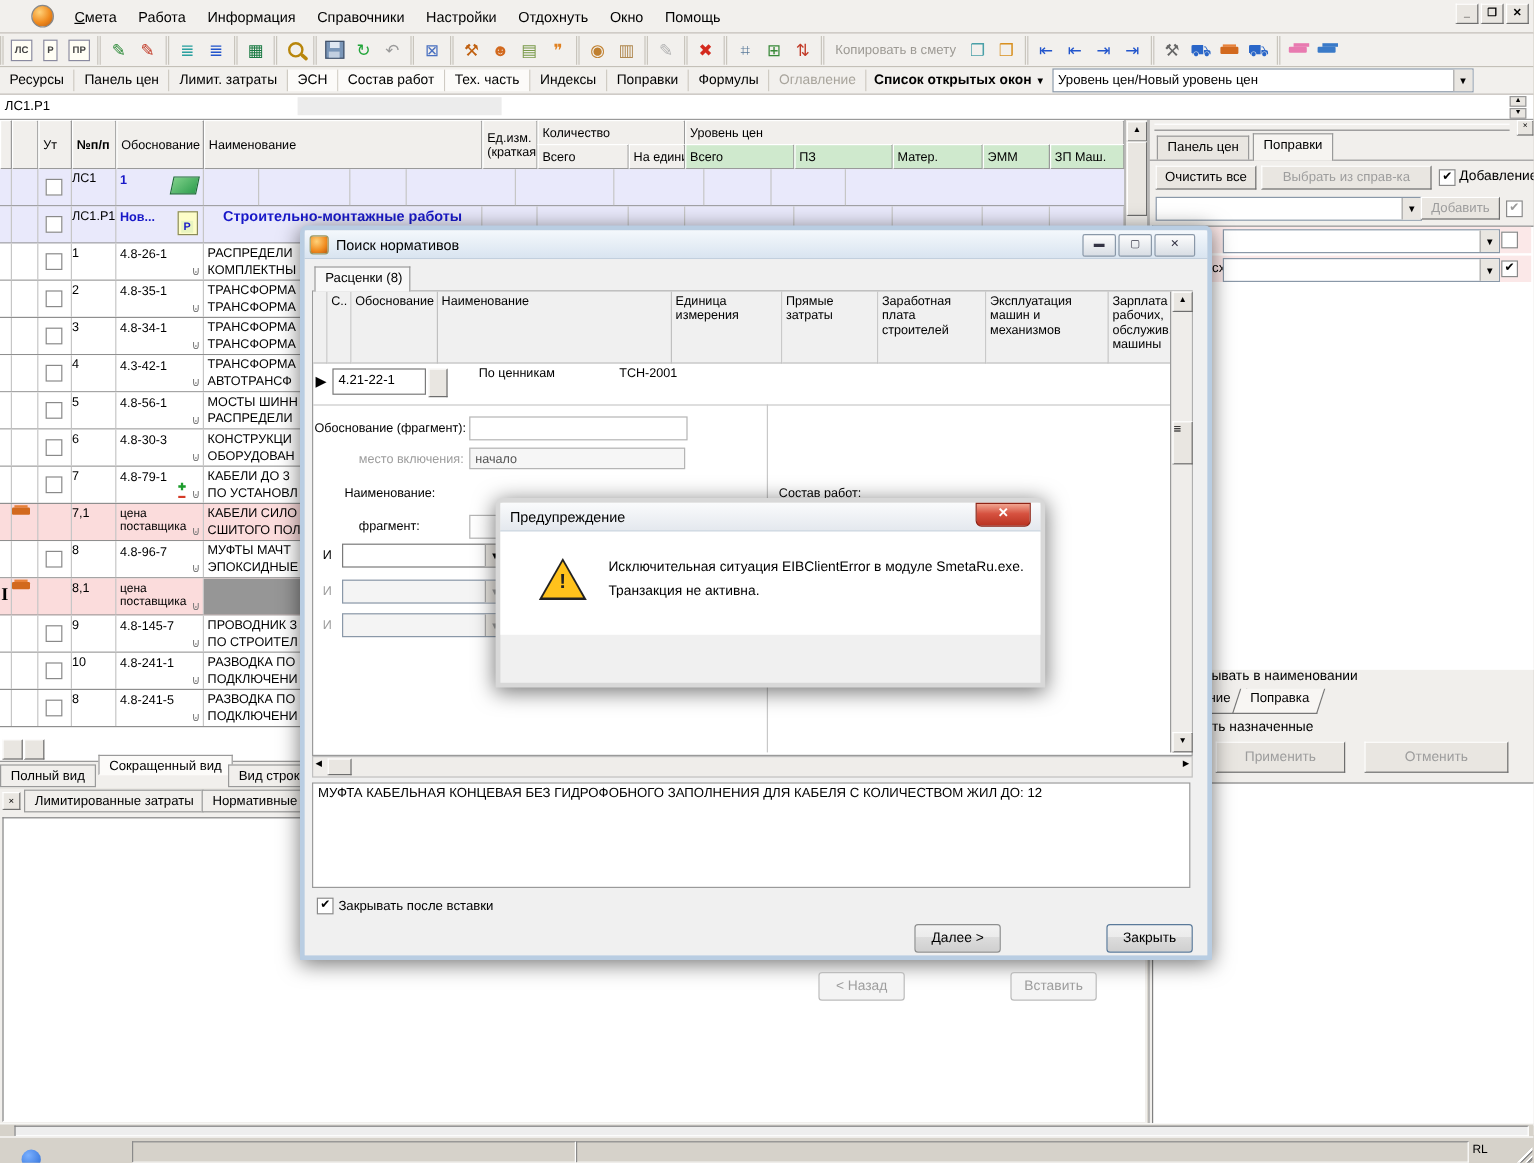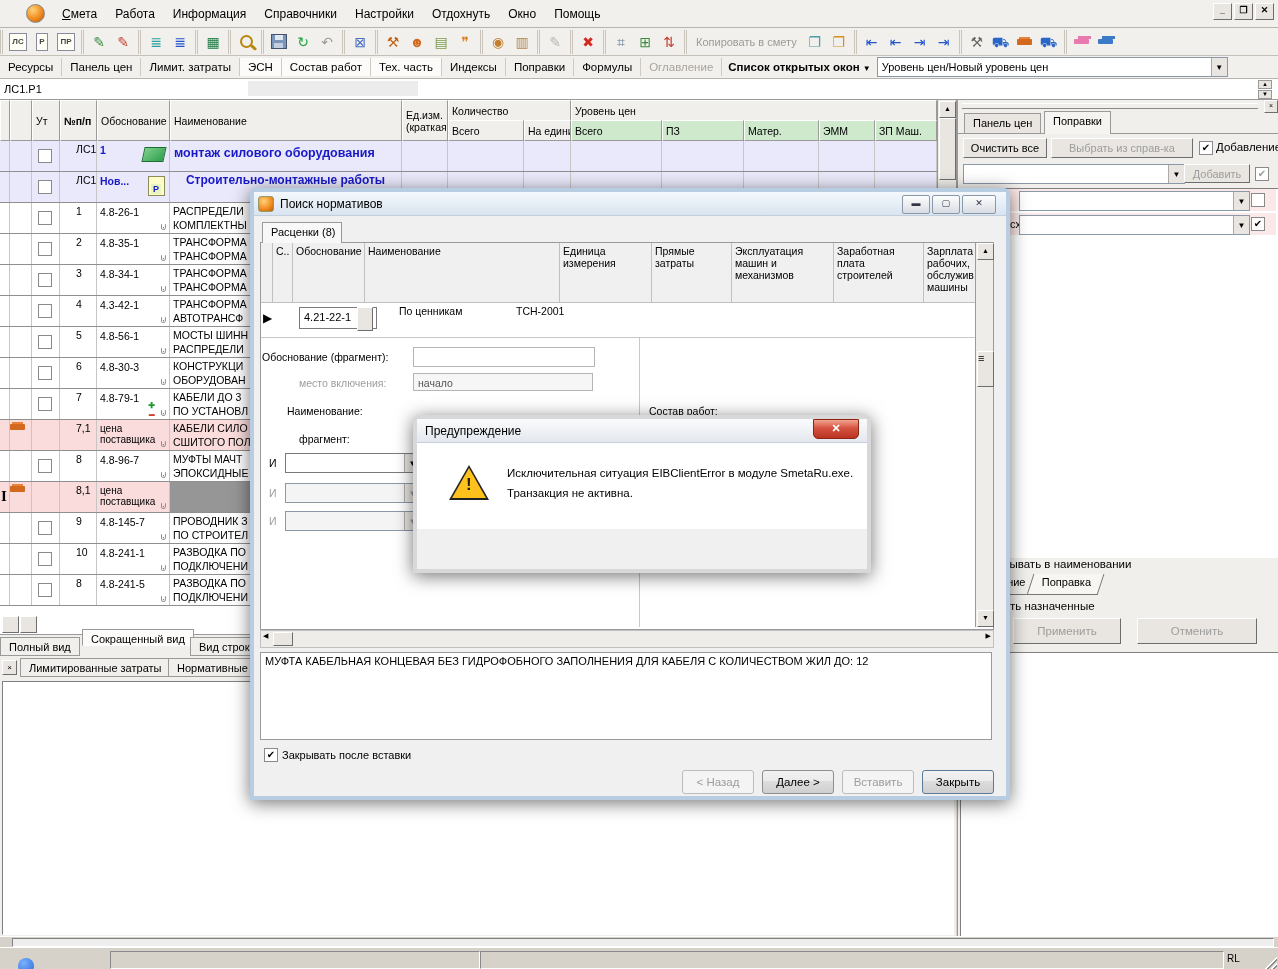--- a/index.html
+++ b/index.html
@@ -49,21 +49,21 @@
   .ghead{position:absolute;background:#f1efec;border:1px solid #9a9a9a;border-top-color:#fff;border-left-color:#fff;box-sizing:border-box;font-size:10.5px;display:flex;align-items:center;padding-left:3px;overflow:hidden;white-space:nowrap;}
   .ghead.green{background:#cfe9cd;}
   #grows{position:absolute;left:0;top:41px;width:937px;}
   .grow{display:flex;border-bottom:1px solid #8f8f8f;height:30px;background:#fff;position:relative;}
   .grow.group,.grow.group2{background:#e9e9fb;}
   .grow.vendor{background:#fbdcdc;}
   .gc{border-right:1px solid #c6c6c6;box-sizing:border-box;position:relative;overflow:hidden;flex:none;}
   .cb{width:12px;height:12px;background:#fff;border:1px solid #8a8a8a;display:inline-block;}
   .cb.on::before{content:'✔';font-size:10px;line-height:11px;display:block;text-align:center;}
   .cb.dim::before{color:#9a9a9a;}
-  .numtx{position:absolute;left:16px;top:2px;font-size:10.5px;}
+  .numtx{position:absolute;left:0;top:2px;font-size:10.5px;}
   .blue{color:#1818c8;font-weight:bold;}
   .codetx{position:absolute;left:3px;top:3px;font-size:10.5px;}
   .clip{position:absolute;right:2px;bottom:1px;color:#7a7a7a;font-size:10px;}
   .plusminus{position:absolute;right:14px;bottom:1px;font-size:8px;color:#1c9c2c;font-weight:bold;line-height:8px;text-align:center;}
   .plusminus::after{content:'▬';display:block;color:#d43c28;font-size:6px;}
   .namebig{font-size:12.5px;font-weight:bold;color:#1818c8;padding:5px 0 0 4px;}
   .namesub{font-size:12px;font-weight:bold;color:#1818c8;text-align:center;line-height:14px;padding-top:1px;}
   .nameitem{font-size:10.5px;line-height:14px;padding:1px 0 0 3px;text-transform:uppercase;white-space:nowrap;}
   .i-book{position:absolute;right:4px;top:6px;width:20px;height:13px;background:linear-gradient(135deg,#7ed089,#2f9e4f);border:1px solid #1d6e35;transform:skewX(-12deg);}
   .i-docp{position:absolute;right:4px;top:4px;width:15px;height:18px;background:#fdfdc8;border:1px solid #8a8a5a;}
@@ -76,25 +76,25 @@
   
   .vtab{position:absolute;height:19px;padding:3px 8px 0;font-size:11px;background:#f1efec;border:1px solid #9a9a9a;box-sizing:border-box;}
   .vtab.on{background:#fcfbf9;border-bottom-color:#fcfbf9;height:22px;top:-2px;position:relative;}
   
   .aero{border:4px solid #b9cde2;border-radius:6px 6px 0 0;box-shadow:0 3px 18px rgba(0,0,0,.55);background:#f0f0f0;}
   .aerotitle{height:23px;background:linear-gradient(#f4f8fc,#d9e4f0);display:flex;align-items:center;font-size:12px;border-bottom:1px solid #c2cfdd;}
   .dlgico{width:14px;height:14px;border-radius:3px;background:radial-gradient(circle at 35% 30%,#ffd27a,#f08a1d 60%,#b85a10);border:1px solid #996;margin:0 6px 0 4px;}
   .aerobtn{width:26px;height:17px;background:linear-gradient(#fdfdfd,#d8dde4);border:1px solid #8a98a8;border-radius:2px;font-size:9px;line-height:15px;text-align:center;color:#334;}
   .redx{width:44px;height:18px;background:linear-gradient(#f1a590,#d65240 45%,#b93322);border:1px solid #8e2315;border-radius:0 0 5px 5px;color:#fff;font-weight:bold;font-size:11px;text-align:center;line-height:16px;}
   .w7btn{background:linear-gradient(#f2f2f2,#ebebeb 45%,#dddddd 45%,#cfcfcf);border:1px solid #8e8f8f;border-radius:3px;font-size:11.5px;text-align:center;}
-  .w7btn.dis{background:#f4f4f4;border-color:#bcbcbc;color:#9d9d9d;}
+  .w7btn.dis{background:#f4f4f4;border-color:#bcbcbc;color:#9d9d9d;margin-top:40px;}
   .sdh{border:1px solid #c0c0c0;border-left:none;border-top:none;background:#f0f0f0;box-sizing:border-box;font-size:10.5px;padding:2px 3px;overflow:hidden;}
   .formlbl{font-size:10.5px;white-space:nowrap;}
   .dis-t{color:#9d9d9d;}
-  .inbox{background:#fff;border:1px solid #b5b5b5;margin-left:22px;}
+  .inbox{background:#fff;border:1px solid #b5b5b5;}
   .warn-tri{width:0;height:0;border-left:20px solid transparent;border-right:20px solid transparent;border-bottom:35px solid #222;position:relative;}
   .warn-tri::before{content:'';position:absolute;left:-17px;top:3px;border-left:17px solid transparent;border-right:17px solid transparent;border-bottom:30px solid #ffc21c;}
   .warn-tri::after{content:'!';position:absolute;left:-3px;top:10px;font-weight:bold;font-size:17px;color:#222;}
   
   #rpanel{left:957px;top:100px;width:321px;height:846px;background:#f1efec;border-left:1px solid #9a9a9a;}
   .rtab{position:absolute;height:20px;padding:3px 8px 0;font-size:11px;background:#e9e6e1;border:1px solid #9a9a9a;border-bottom:none;box-sizing:border-box;}
   .rtab.on{background:#f6f4f1;height:23px;z-index:2;}
   .slanttab{position:absolute;height:18px;padding:2px 10px 0;font-size:11px;border:1px solid #777;border-top:none;transform:skewX(-18deg);background:#f1efec;}
   .slanttab>span{display:inline-block;transform:skewX(18deg);}
   
@@ -316,23 +316,20 @@
         <div class="gc" style="width: 28px;">
           <span class="cb" style="position: absolute; left: 6px; top: 8px;"></span>
         </div>
         <div class="gc" style="width: 37px;">
           <span class="numtx">ЛС1</span>
         </div>
         <div class="gc" style="width: 73px;">
           <span class="codetx blue">1</span>
           <span class="i-book"></span>
         </div>
-        <div class="gc" style="width: 232px;">
-          <div class="namebig">монтаж силового оборудования</div>
-        </div>
         <div class="gc" style="width: 46px;"></div>
         <div class="gc" style="width: 76px;"></div>
         <div class="gc" style="width: 47px;"></div>
         <div class="gc" style="width: 91px;"></div>
         <div class="gc" style="width: 82px;"></div>
         <div class="gc" style="width: 75px;"></div>
         <div class="gc" style="width: 56px;"></div>
         <div class="gc" style="width: 62px;"></div>
       </div>
       <div class="grow group2">
@@ -776,22 +773,22 @@
     <span style="position:absolute;left:8px;top:6px;width:80px;height:21px;background:#f8f8f8;border:1px solid #9a9a9a;border-bottom:none;padding:3px 0 0 8px;box-sizing:border-box;font-size:11px;z-index:2;">Расценки (8)</span>
 
     <div style="position:absolute;left:6px;top:26px;width:732px;height:386px;background:#fff;border:1px solid #9a9a9a;">
       <div id="sdheads" style="display:flex;height:60px;">
           <div class="sdh" style="width: 12px;"></div>
           <div class="sdh" style="width: 20px;">С..</div>
           <div class="sdh" style="width: 72px;">Обоснование</div>
           <div class="sdh" style="width: 195px;">Наименование</div>
           <div class="sdh" style="width: 92px;">Единица измерения</div>
           <div class="sdh" style="width: 80px;">Прямые затраты</div>
+          <div class="sdh" style="width: 90px;">Заработная плата строителей</div>
           <div class="sdh" style="width: 102px;">Эксплуатация машин и механизмов</div>
-          <div class="sdh" style="width: 90px;">Заработная плата строителей</div>
           <div class="sdh" style="width: 67px;">Зарплата рабочих, обслужив. машины</div>
         </div>
 
       <div style="position:absolute;left:0;top:60px;width:730px;height:34px;border-bottom:1px solid #c8c8c8;">
         <span style="position:absolute;left:2px;top:8px;font-size:12px;">▶</span>
         <span class="inbox" style="position:absolute;left:16px;top:4px;width:78px;height:22px;padding:3px 0 0 4px;box-sizing:border-box;font-size:11px;border-color:#7a7a7a;">4.21-22-1</span>
         <span class="raised" style="position:absolute;left:96px;top:4px;width:14px;height:22px;"></span>
         <span style="position:absolute;left:138px;top:2px;font-size:10.5px;">По ценникам</span>
         <span style="position:absolute;left:255px;top:2px;font-size:10.5px;">ТСН-2001</span>
       </div>

